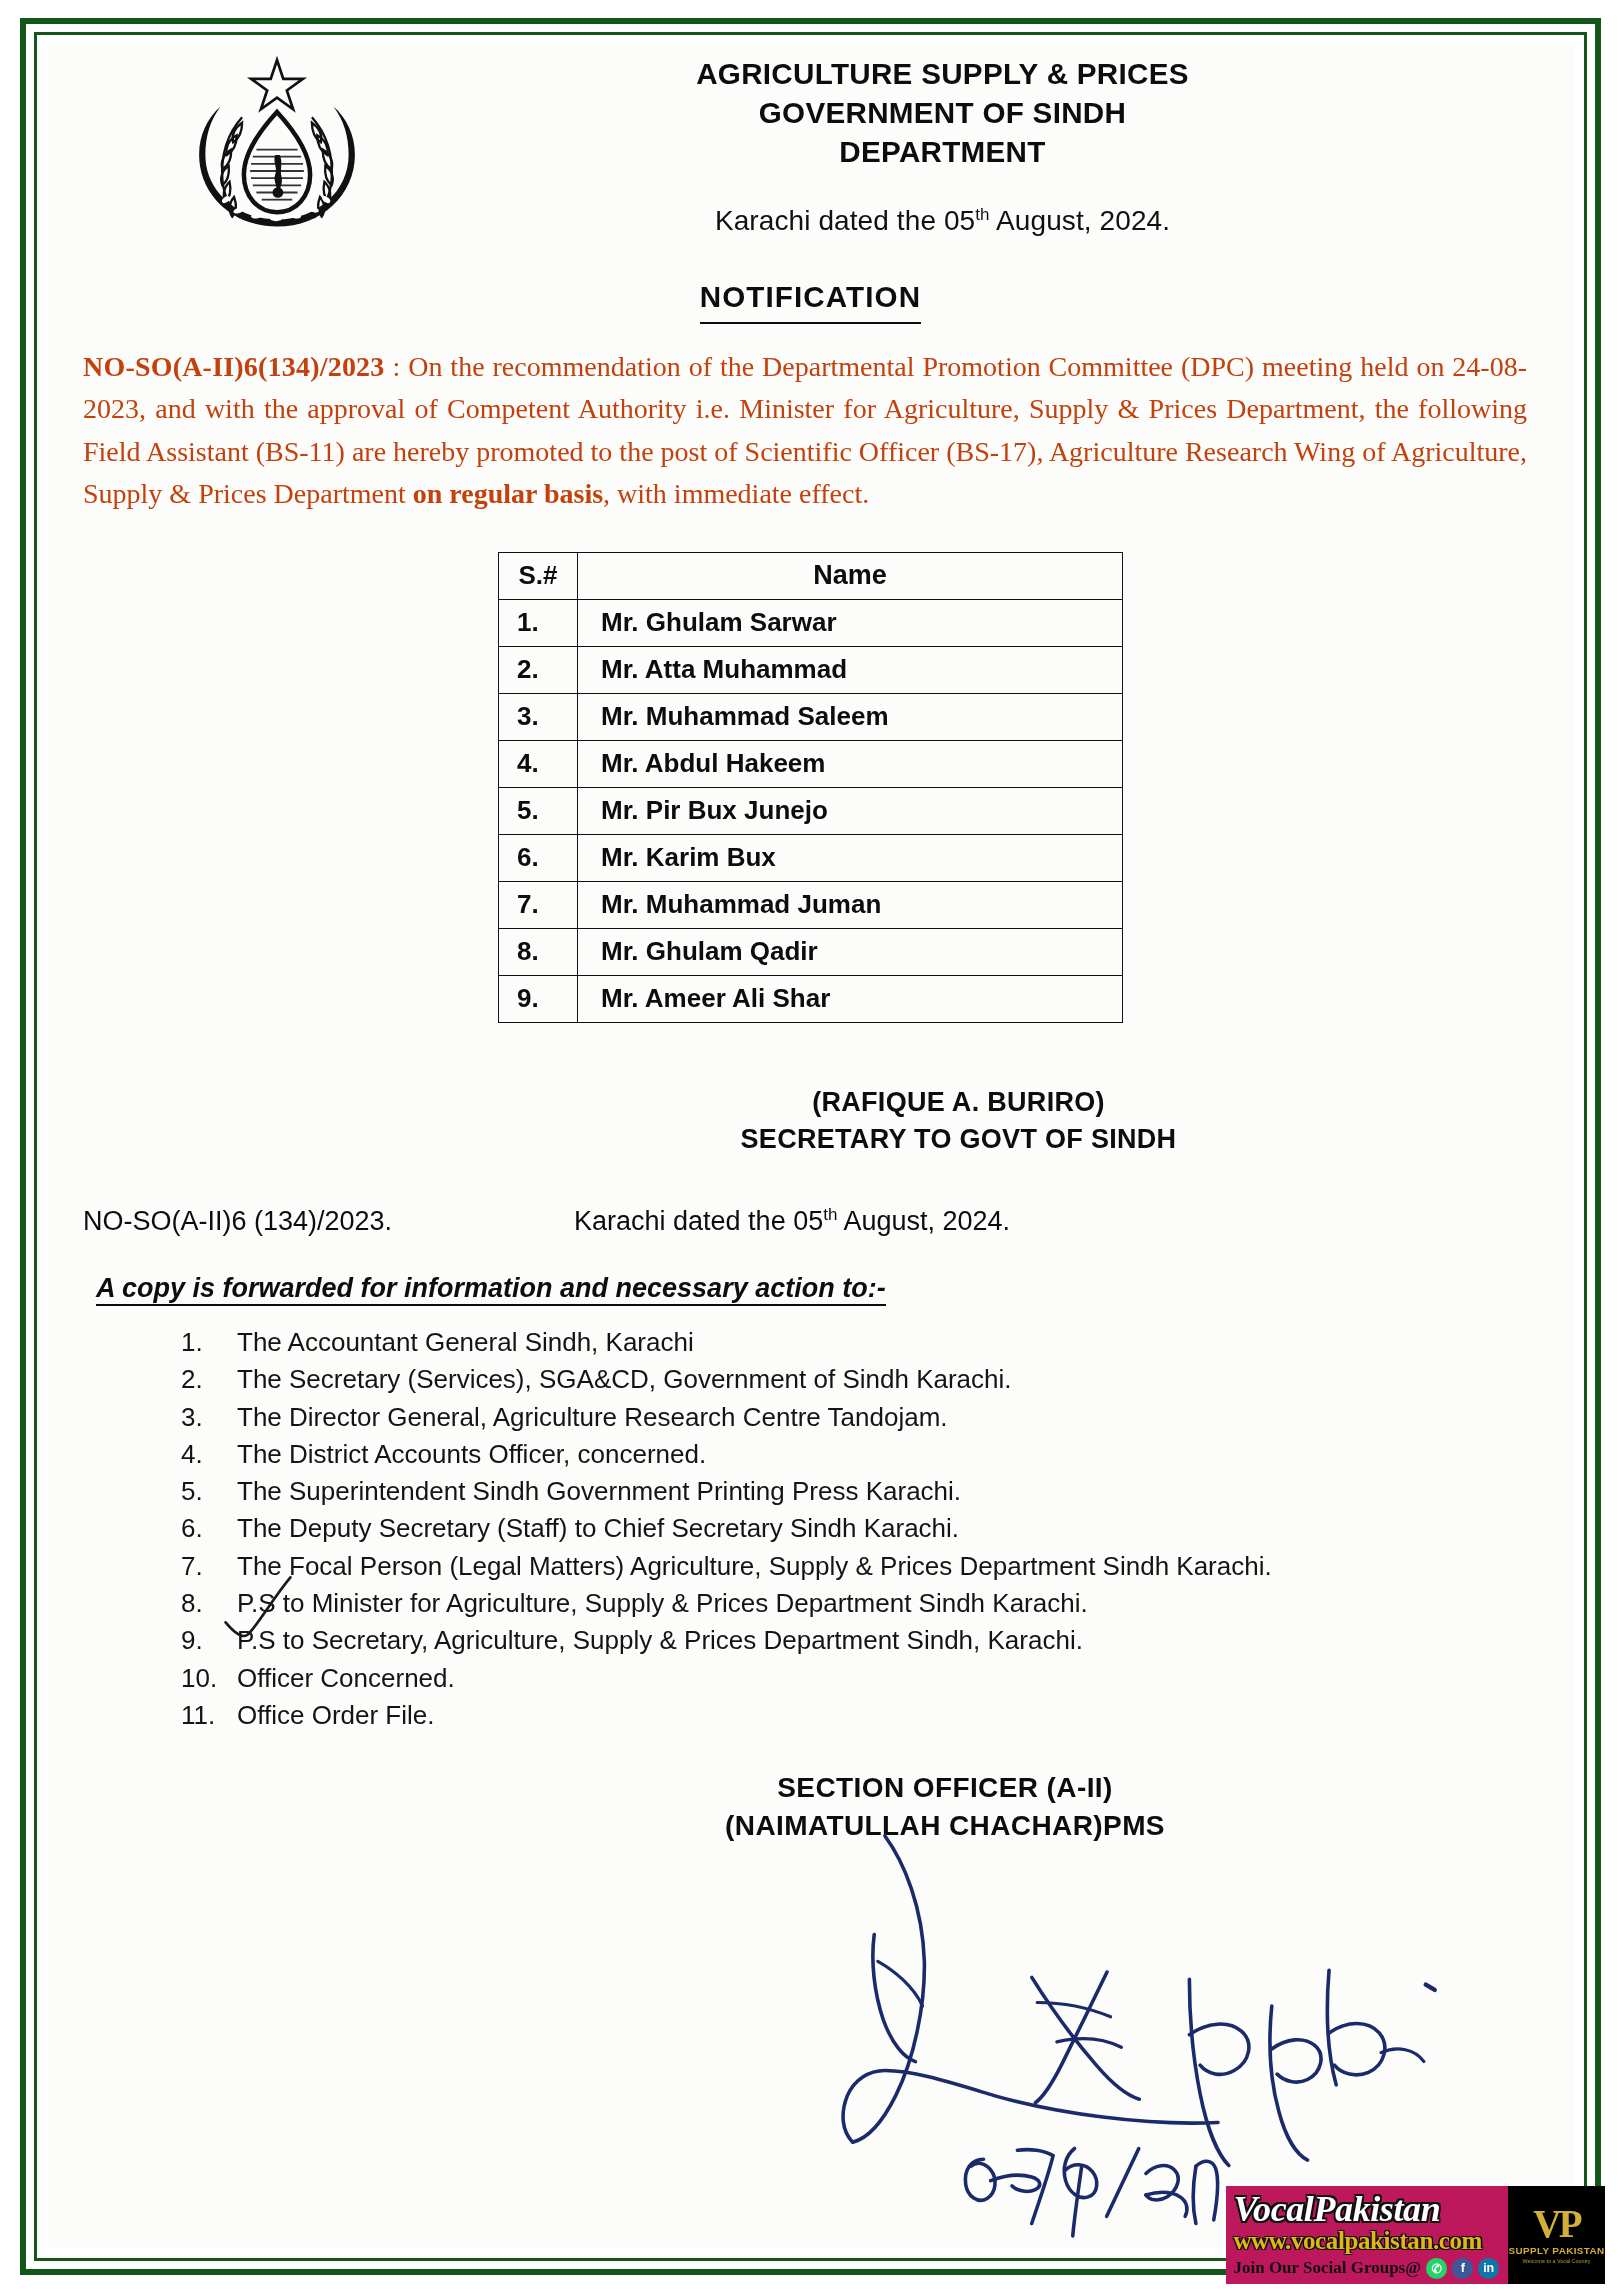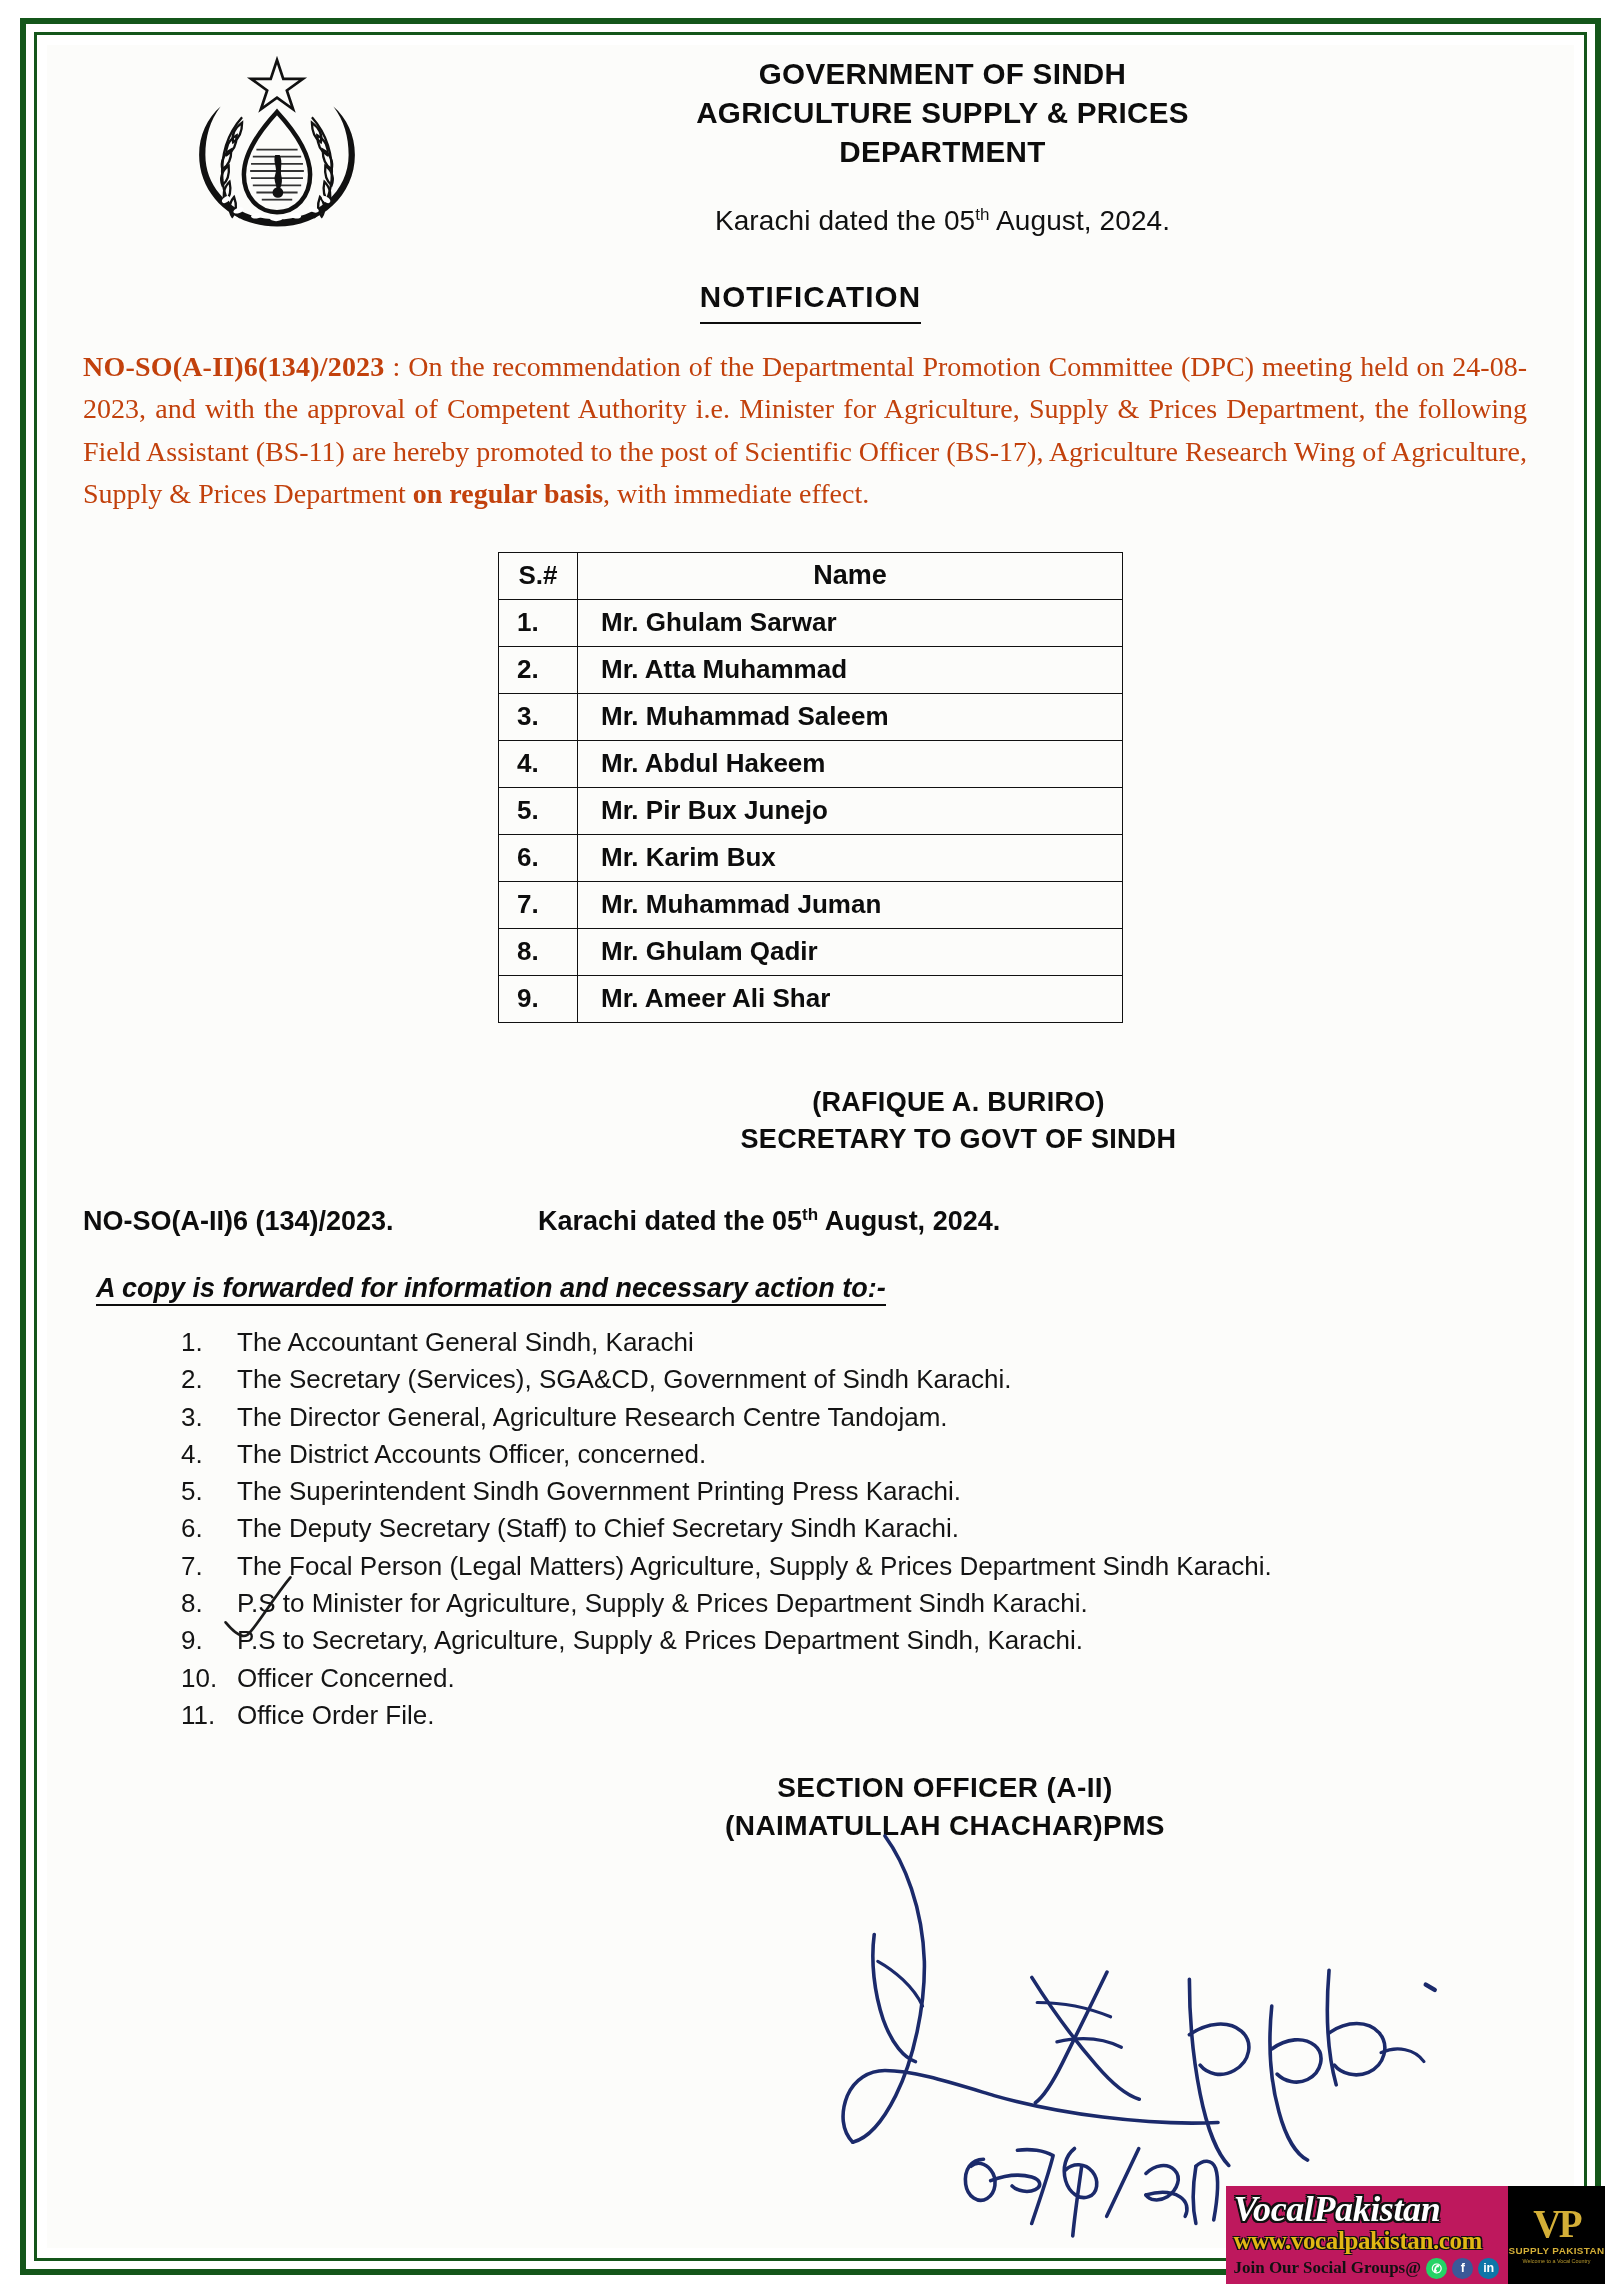--- a/index.html
+++ b/index.html
@@ -151,23 +151,24 @@
     letter-spacing: 0.3px;
     color: #0d0d0d;
   }
 
   
   .ref-row {
     margin-top: 47px;
     display: flex;
     align-items: baseline;
     padding: 0 36px 0 36px;
-    font-weight: bold;
+    font-weight: normal;
     font-size: 27px;
     color: #0d0d0d;
+    gap: 36px;
   }
   .ref-row .left { width: 421px; }
   .ref-row .right { flex: 1; text-align: left; padding-left: 34px; }
   .ref-row sup { font-size: 17px; }
 
   
   .fwd-head {
     margin: 36px 0 0 49px;
     font-size: 27px;
     font-weight: bold;
@@ -412,22 +413,22 @@
             <ellipse cx="82" cy="186" rx="6" ry="3" transform="rotate(-8 82 186)"></ellipse>
             <ellipse cx="104" cy="189" rx="7" ry="3"></ellipse>
             <ellipse cx="126" cy="186" rx="6" ry="3" transform="rotate(8 126 186)"></ellipse>
             <ellipse cx="146" cy="179" rx="6" ry="3" transform="rotate(20 146 179)"></ellipse>
             <ellipse cx="160" cy="168" rx="5" ry="3" transform="rotate(35 160 168)"></ellipse>
           </g>
         </svg>
       </div>
 
       <div class="header-text">
+        <div class="dept-line">AGRICULTURE SUPPLY &amp; PRICES</div>
         <div class="dept-line">GOVERNMENT OF SINDH</div>
-        <div class="dept-line">AGRICULTURE SUPPLY &amp; PRICES</div>
         <div class="dept-line">DEPARTMENT</div>
         <div class="karachi-date">
           <span>Karachi dated the 05</span><sup>th</sup><span> August, 2024.</span>
         </div>
       </div>
     </div>
 
     <div class="notif-title">
       <span>NOTIFICATION</span>
     </div>

